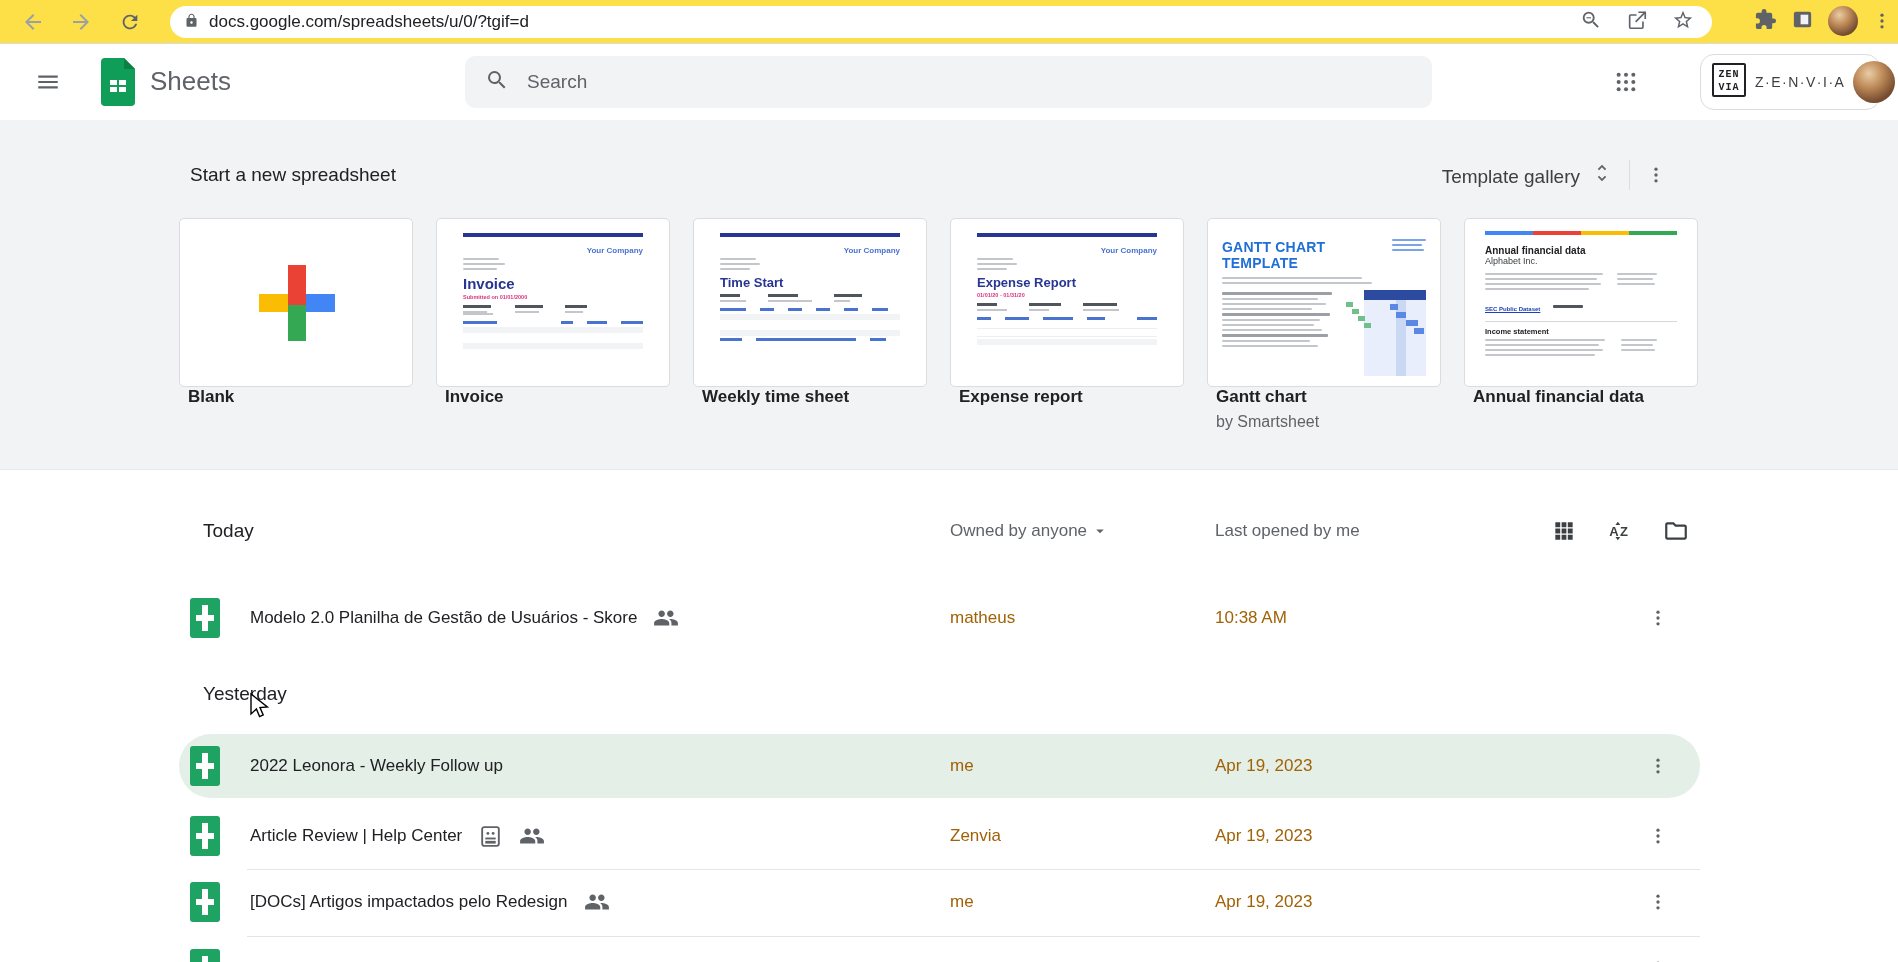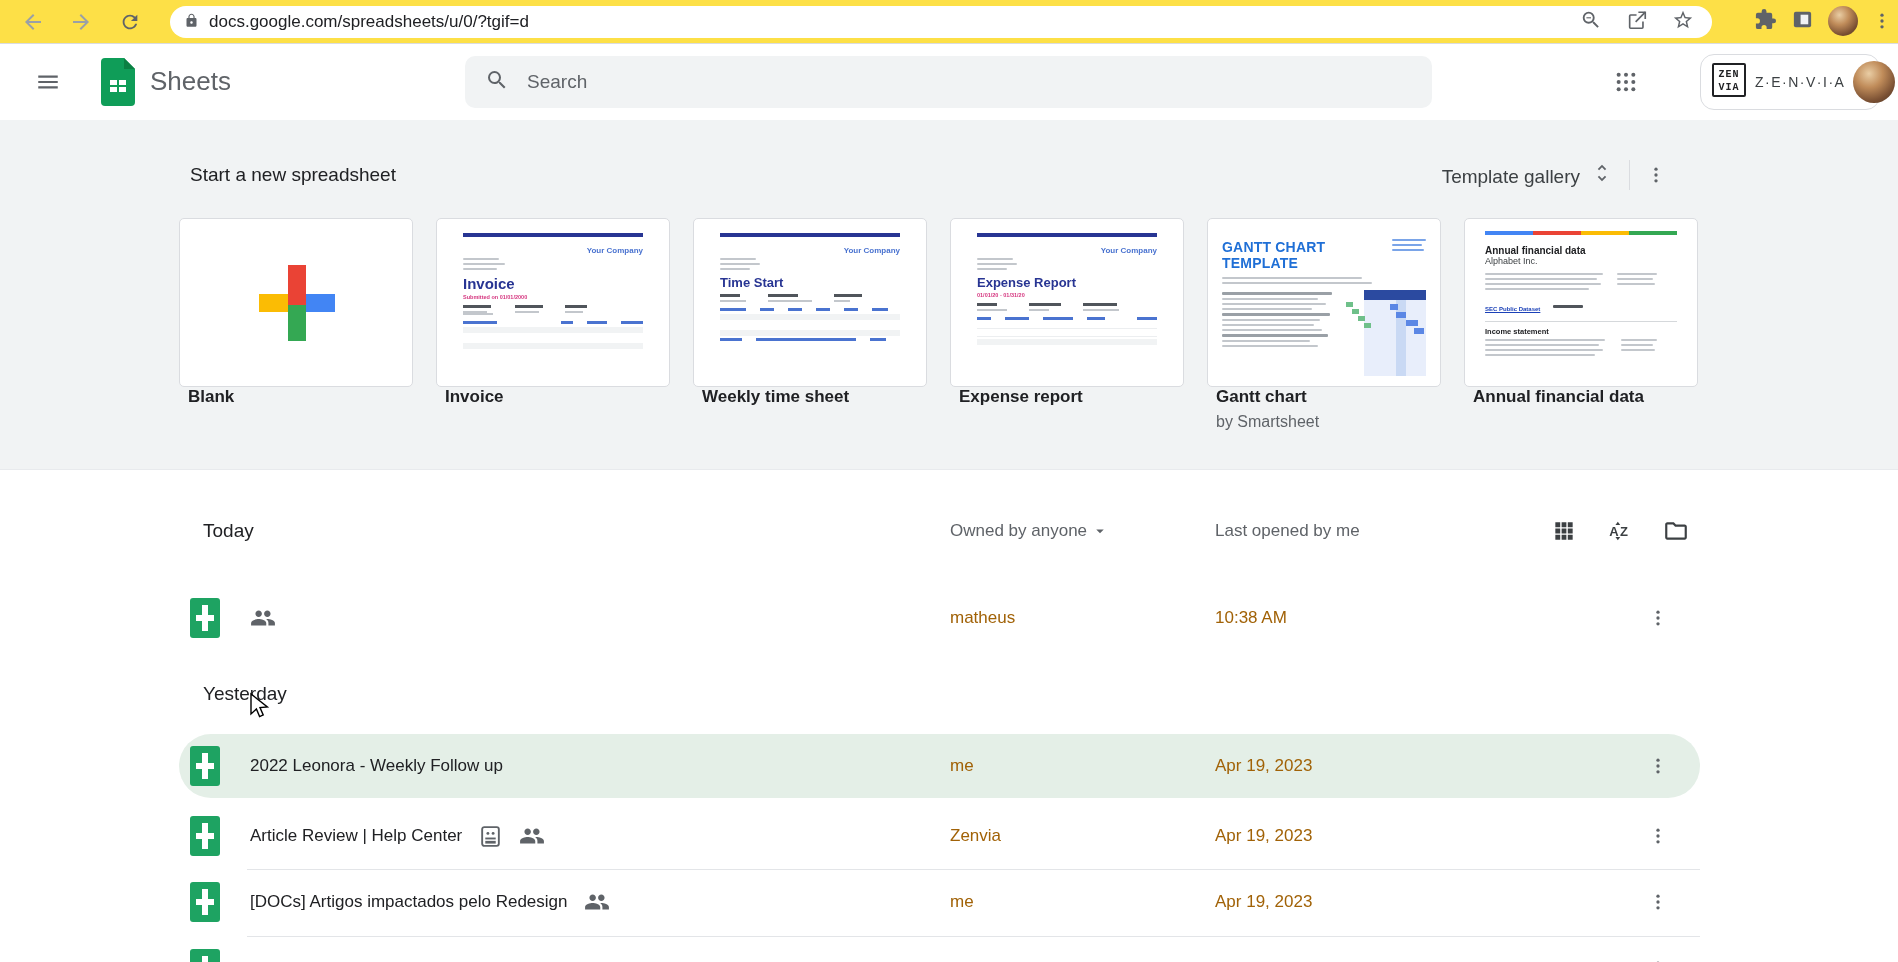--- a/index.html
+++ b/index.html
@@ -495,20 +495,21 @@
 
   <div class="files-inner frow-item" style="top:115px">
     <span class="ficon">
       <svg width="30" height="40" viewBox="0 0 30 40">
           <rect width="30" height="40" rx="3" fill="#1ea362"></rect>
           <rect x="12" y="7" width="6" height="26" fill="#fff"></rect>
           <rect x="6" y="17" width="18" height="6" fill="#fff"></rect>
         </svg>
     </span>
     <span class="ftitle">
+      <span>Modelo 2.0 Planilha de Gestão de Usuários - Skore</span>
       <svg width="26" height="26" viewBox="0 0 24 24" fill="#5f6368">
           <path d="M16 11c1.66 0 2.99-1.34 2.99-3S17.66 5 16 5c-1.66 0-3 1.34-3 3s1.34 3 3 3zm-8 0c1.66 0 2.99-1.34 2.99-3S9.66 5 8 5C6.34 5 5 6.34 5 8s1.34 3 3 3zm0 2c-2.33 0-7 1.17-7 3.5V19h14v-2.5c0-2.33-4.67-3.5-7-3.5zm8 0c-.29 0-.62.02-.97.05 1.16.84 1.97 1.97 1.97 3.45V19h6v-2.5c0-2.33-4.67-3.5-7-3.5z"></path>
         </svg>
     </span>
     <span class="col-owner muted">matheus</span>
     <span class="col-date muted">10:38 AM</span>
     <span class="dots">
       <svg width="20" height="20" viewBox="0 0 24 24" fill="#5f6368">
           <circle cx="12" cy="5" r="2"></circle>
           <circle cx="12" cy="12" r="2"></circle>

